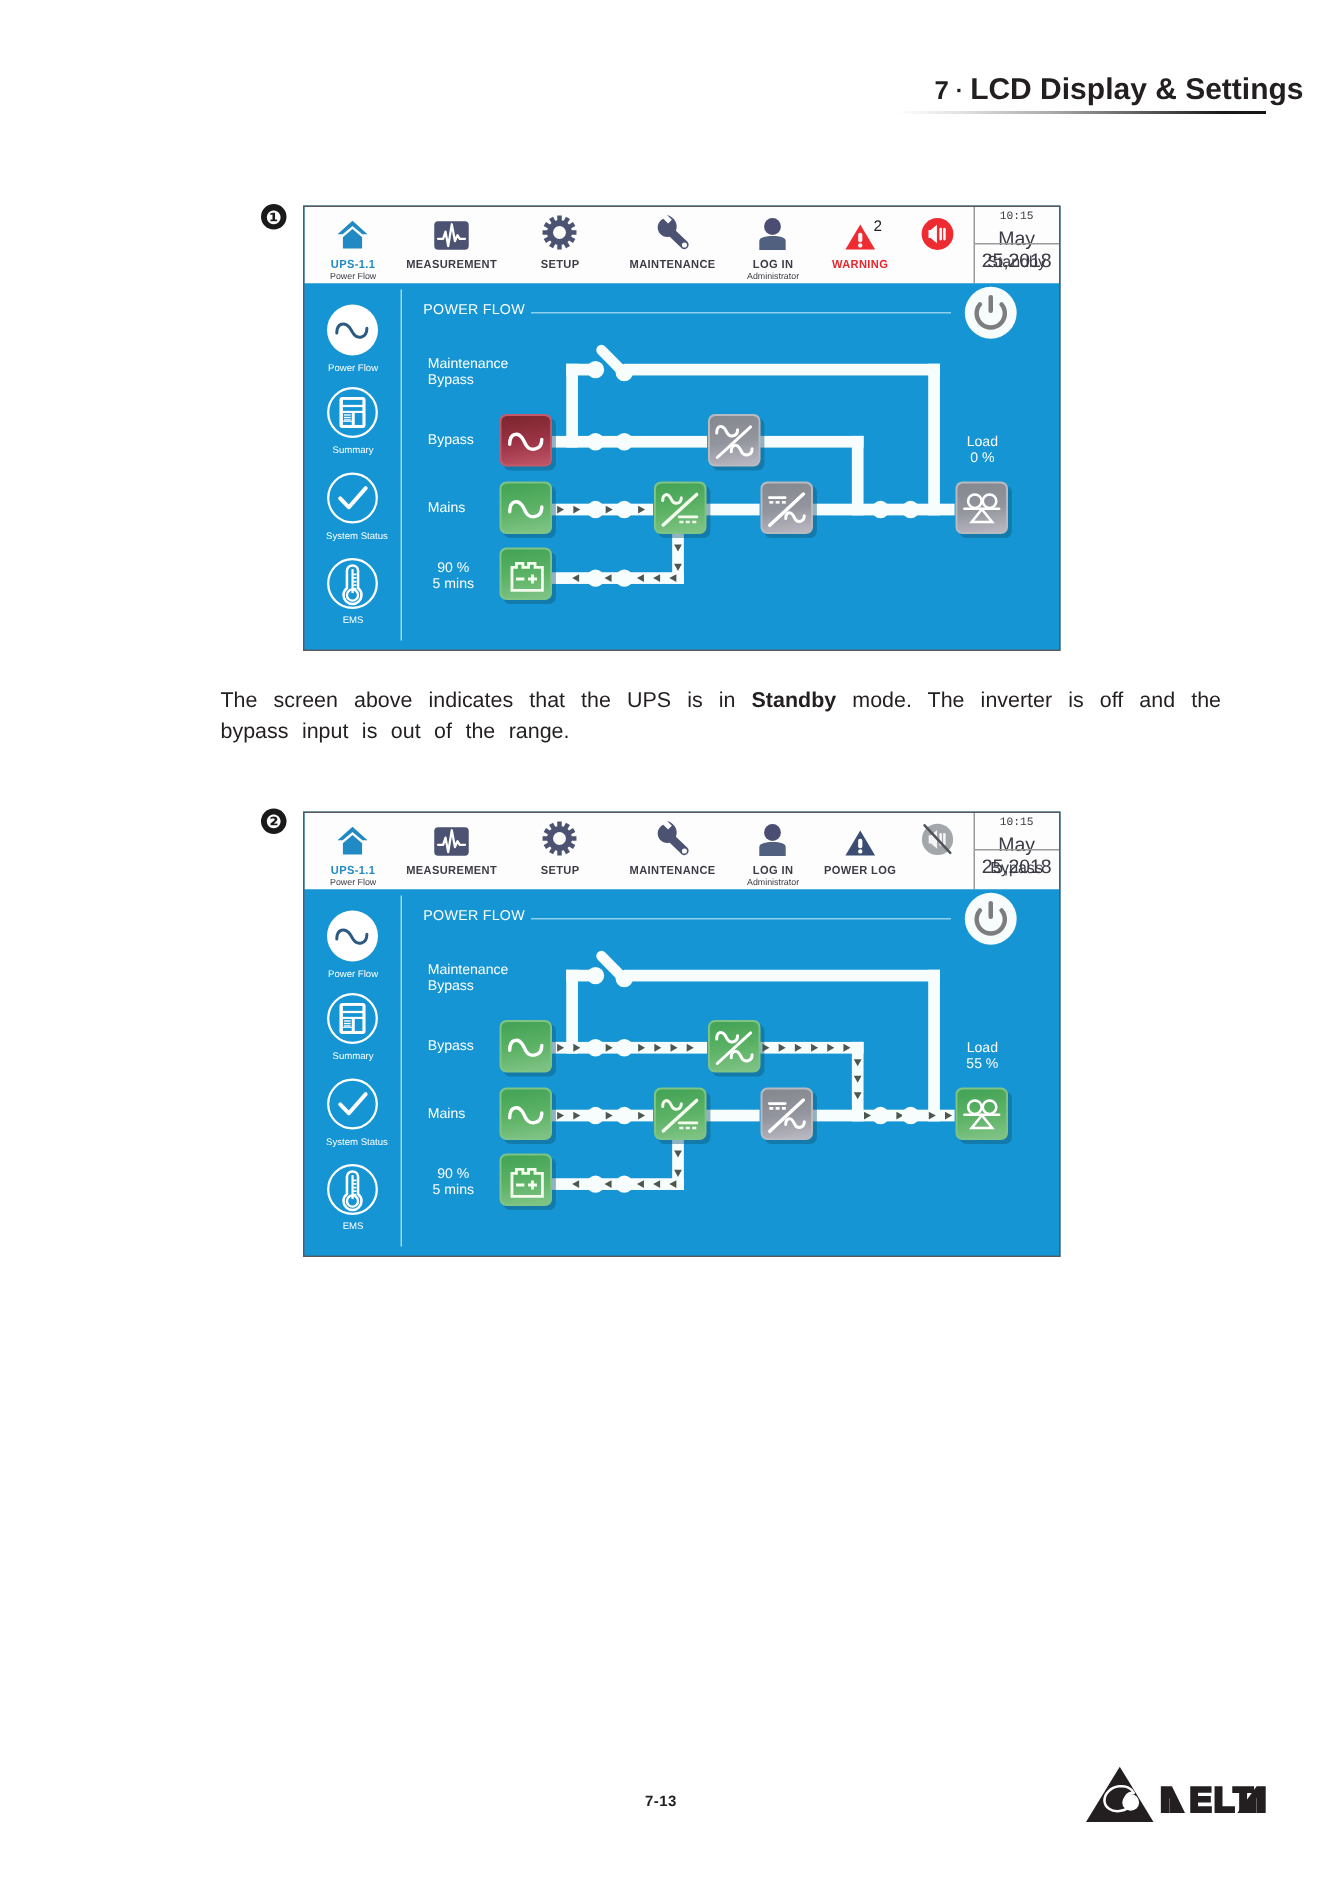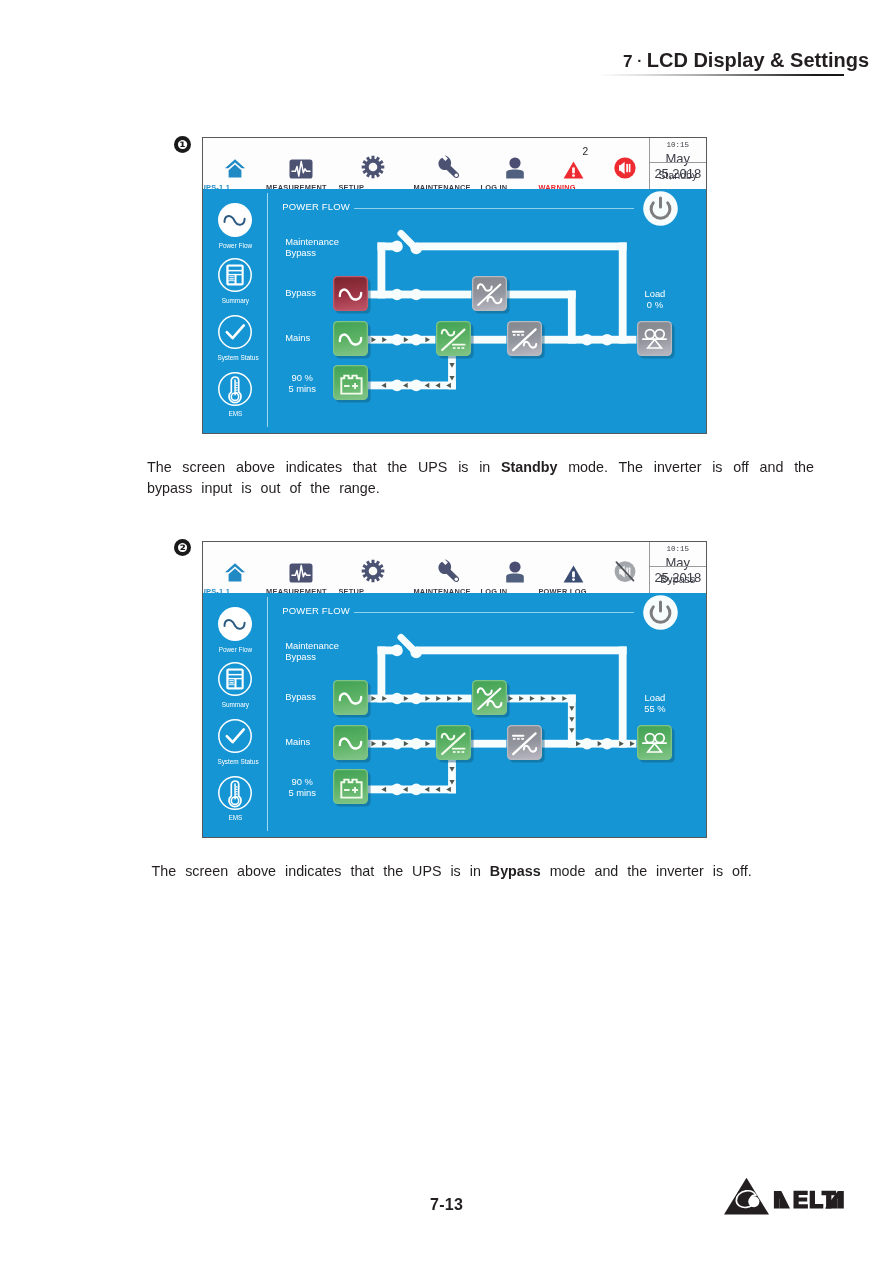--- a/index.html
+++ b/index.html
@@ -9,38 +9,38 @@
 
   
   .hdr{position:absolute;left:623px;top:48.6px;white-space:nowrap;}
   .hdr-chapter{font-size:17.2px;font-weight:bold;color:#231f20;}
   .hdr-sep{font-size:15px;font-weight:bold;color:#231f20;padding:0 4.6px;position:relative;top:-1px;}
   .hdr-title{font-size:20px;font-weight:bold;color:#231f20;letter-spacing:0px;}
   .hdr-rule{position:absolute;left:598px;top:73.8px;width:246px;height:2.7px;
             background:linear-gradient(to right,#ffffff 0%,#e0e0e0 18%,#aaaaaa 42%,#5e5e5e 66%,#1a1a1a 88%,#151515 100%);}
 
   
-  .pagenum{position:absolute;left:430px;top:1196px;font-size:16px;color:#231f20;font-weight:bold;letter-spacing:.3px;}
+  .pagenum{position:absolute;left:430px;top:1196px;font-size:10px;color:#231f20;font-weight:bold;letter-spacing:.3px;}
   .logo{position:absolute;left:720px;top:1174px;width:130px;height:44px;}
 
   
   .marker{position:absolute;width:17px;height:17px;border-radius:50%;background:#1a1a1a;
           color:#fff;font-size:12.5px;font-weight:bold;line-height:17px;text-align:center;
           font-family:"DejaVu Sans",sans-serif;}
 
   
   .caption{position:absolute;font-size:14.3px;color:#231f20;line-height:21.6px;word-spacing:5.0px;
            text-align:justify;}
   .caption b{font-weight:bold;}
 
   
   .screen{position:absolute;width:505px;height:297px;border:1.6px solid #595959;
           background:#1595d4;box-sizing:border-box;overflow:hidden;}
   .topbar{position:absolute;left:0;top:0;width:100%;height:51px;background:#fdfdfd;}
-  .tb-item{position:absolute;top:12px;text-align:left;}
+  .tb-item{position:absolute;top:0;text-align:center;}
   .tb-ico{height:29px;display:flex;align-items:flex-end;justify-content:center;}
   .tb-lab{font-size:7.4px;color:#3c3c47;letter-spacing:.25px;margin-top:3.6px;white-space:nowrap;font-weight:600;
           transform:scaleY(1.05);transform-origin:top center;}
   .tb-lab.blue{color:#2189c4;}
   .tb-lab.red{color:#e8262d;}
   .tb-sub{font-size:5.9px;color:#3c3c47;margin-top:2.2px;white-space:nowrap;}
   .tb-badge{position:absolute;font-size:10.2px;color:#231f20;}
   .clockbox{position:absolute;right:0;top:0;width:57.5px;height:51px;border-left:1px solid #9a9a9a;box-sizing:border-box;}
   .clk-time{font-size:7.5px;color:#3c3c47;text-align:center;margin-top:3.2px;font-family:Liberation Mono, monospace;}
   .clk-date{font-size:13px;color:#3c3c47;text-align:center;margin-top:1.9px;letter-spacing:-0.05px;}
@@ -742,21 +742,20 @@
     <g fill="none" stroke="#ffffff" stroke-width="1.7">
               <circle cx="12.9" cy="13.1" r="4.5"></circle>
               <circle cx="22.7" cy="13.1" r="4.5"></circle>
               <path d="M5.9 18.2 L29.1 18.2" stroke-linecap="round"></path>
               <path d="M17.6 27.0 L10.8 27.0 L17.6 18.5 L24.4 27.0 Z"></path>
             </g>
   </svg>
         </div>
       </div>
     </div>
-  <div class="caption" style="left:151.6px;top:860.5px;width:667px;text-align:left;" id="cap2"><span>The screen above indicates that the UPS is in </span><span><b>Bypass</b></span><span> mode and the inverter is off.</span></div>
 
   <div class="pagenum">7-13</div>
   <div class="logo">
     <svg width="130" height="44" viewBox="0 0 130 44">
       <path d="M26.5 3.8 L49.0 40.6 L4.0 40.6 Z" fill="#231f20"></path>
       <g fill="none" stroke="#ffffff" stroke-width="1.7" stroke-linejoin="round" stroke-linecap="round">
         <path d="M35.7 21.2 C34.1 18.0 30.3 16.3 25.9 16.9 C20.4 17.6 16.1 21.9 16.3 26.5 C16.5 31.0 20.9 34.0 26.4 33.4 C30.4 32.9 33.8 30.6 35.2 27.6"></path>
       </g>
       <circle cx="33.8" cy="27.6" r="5.6" fill="#ffffff"></circle>
       <path d="M35.7 21.2 C33.9 21.0 32.2 21.6 31.3 22.7 C30.1 24.1 30.3 26.0 31.7 27.1" fill="none" stroke="#ffffff" stroke-width="1.7" stroke-linecap="round"></path>

